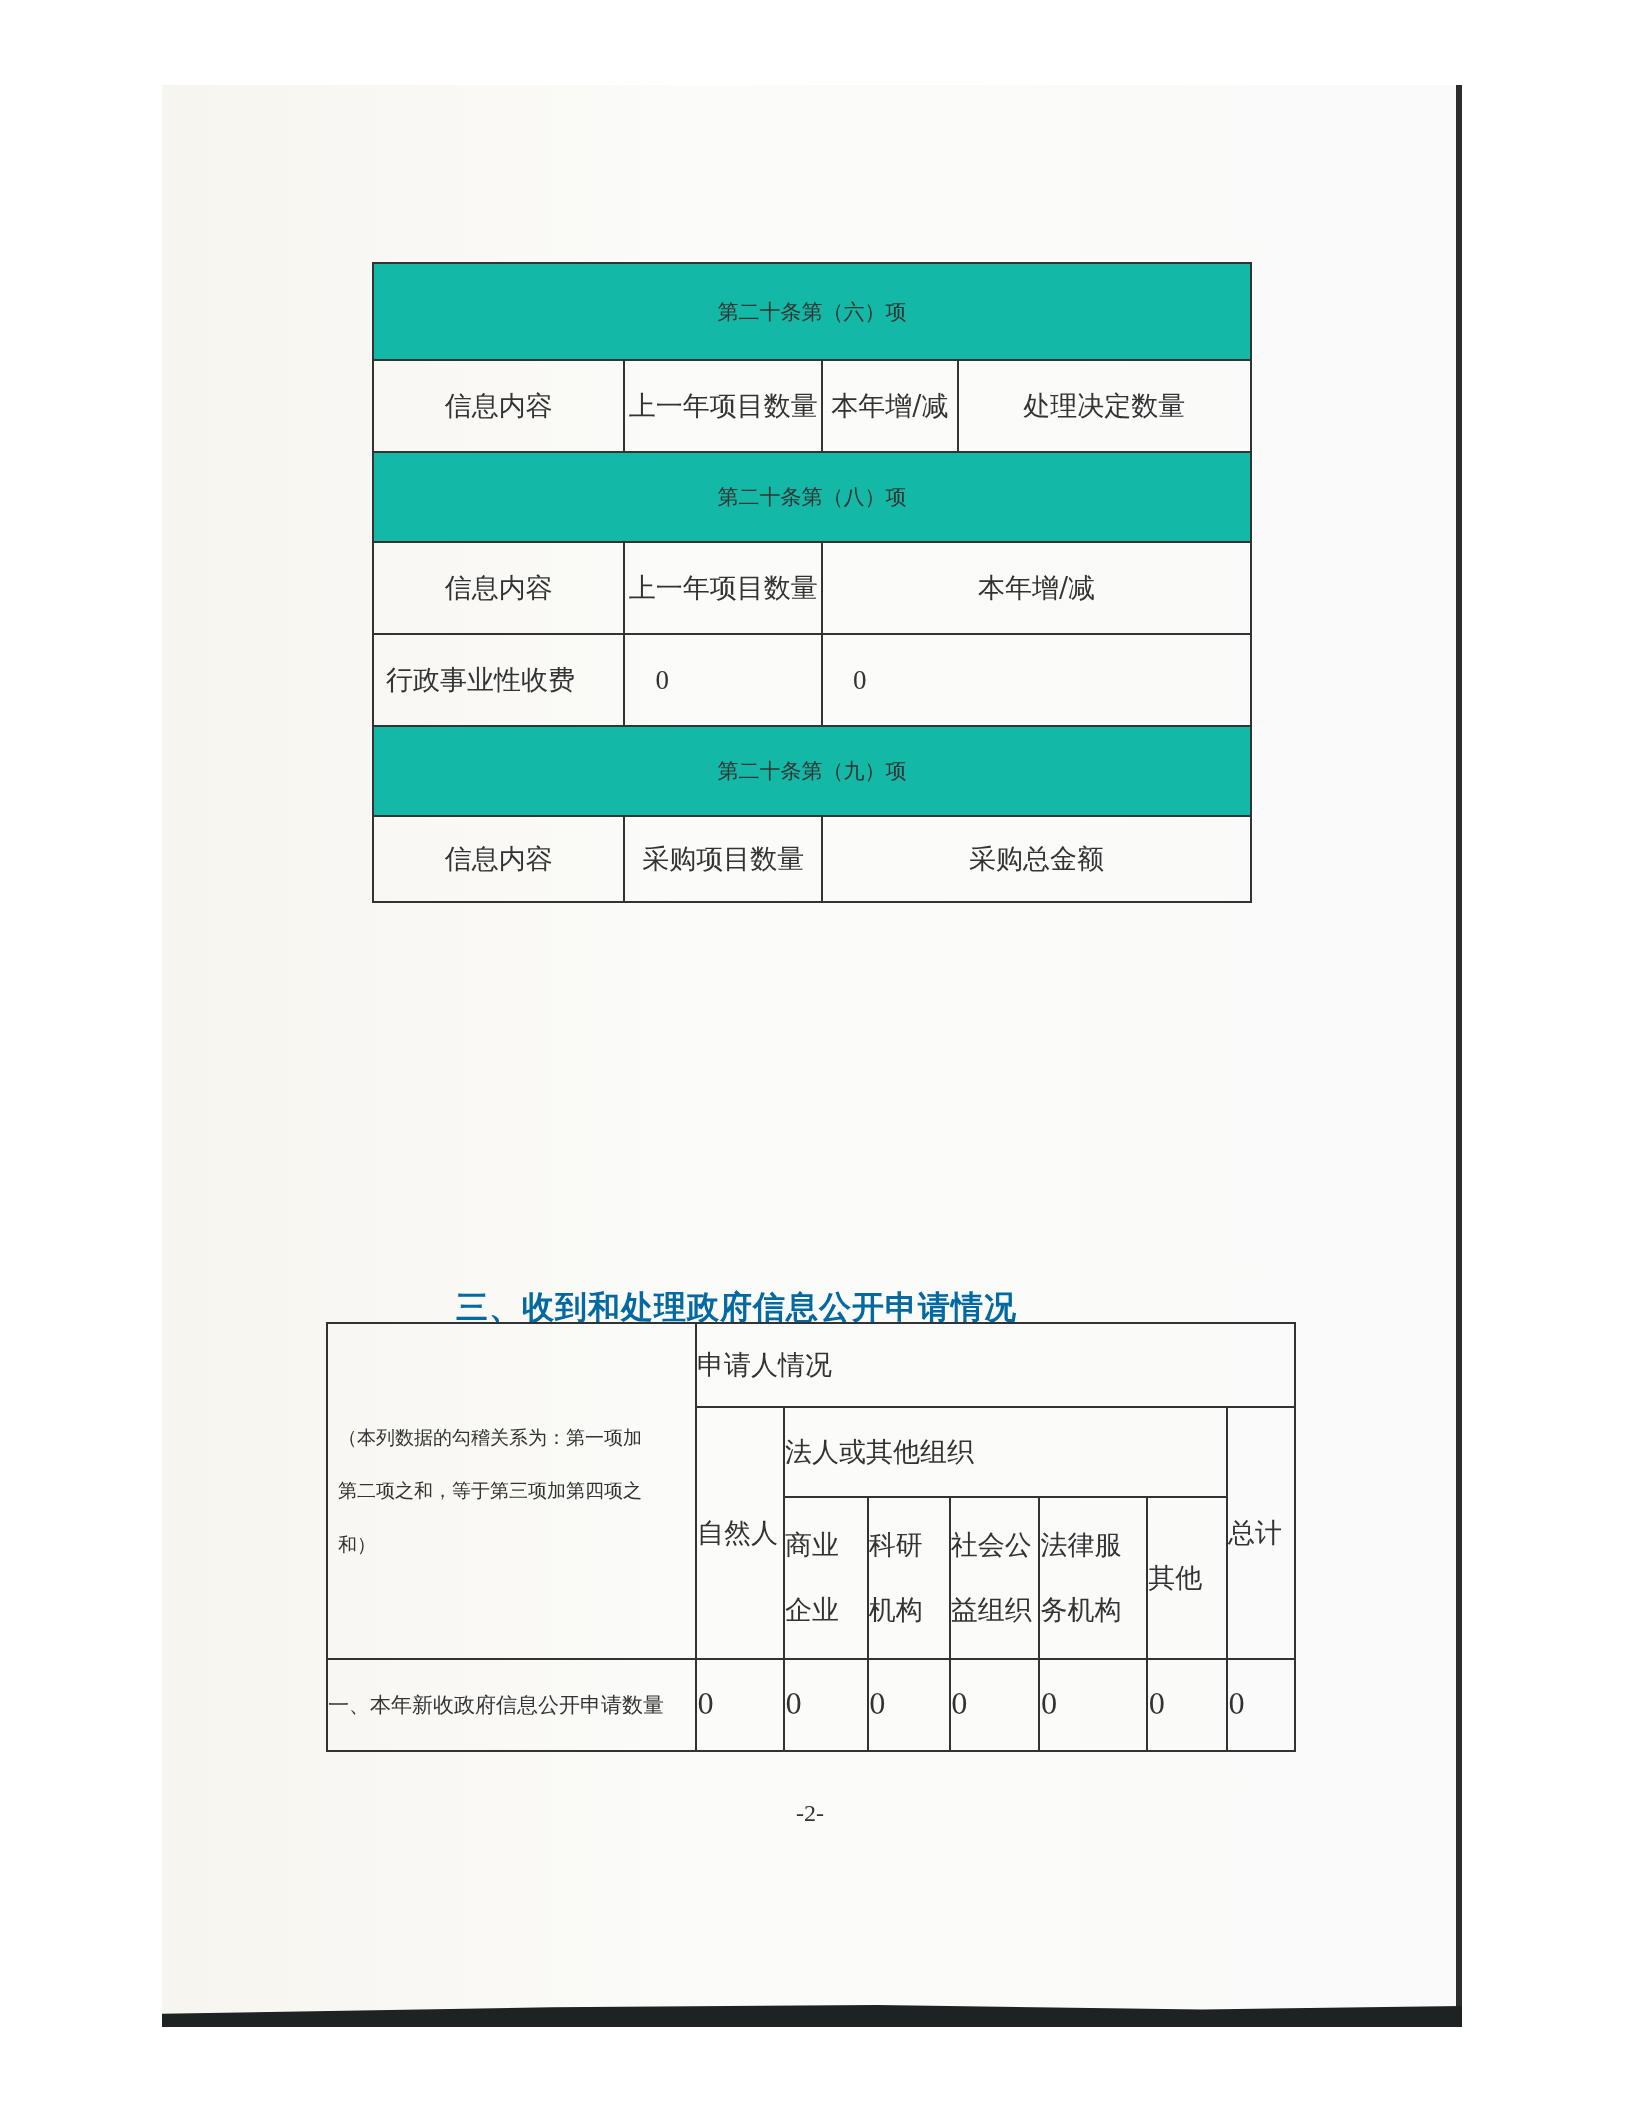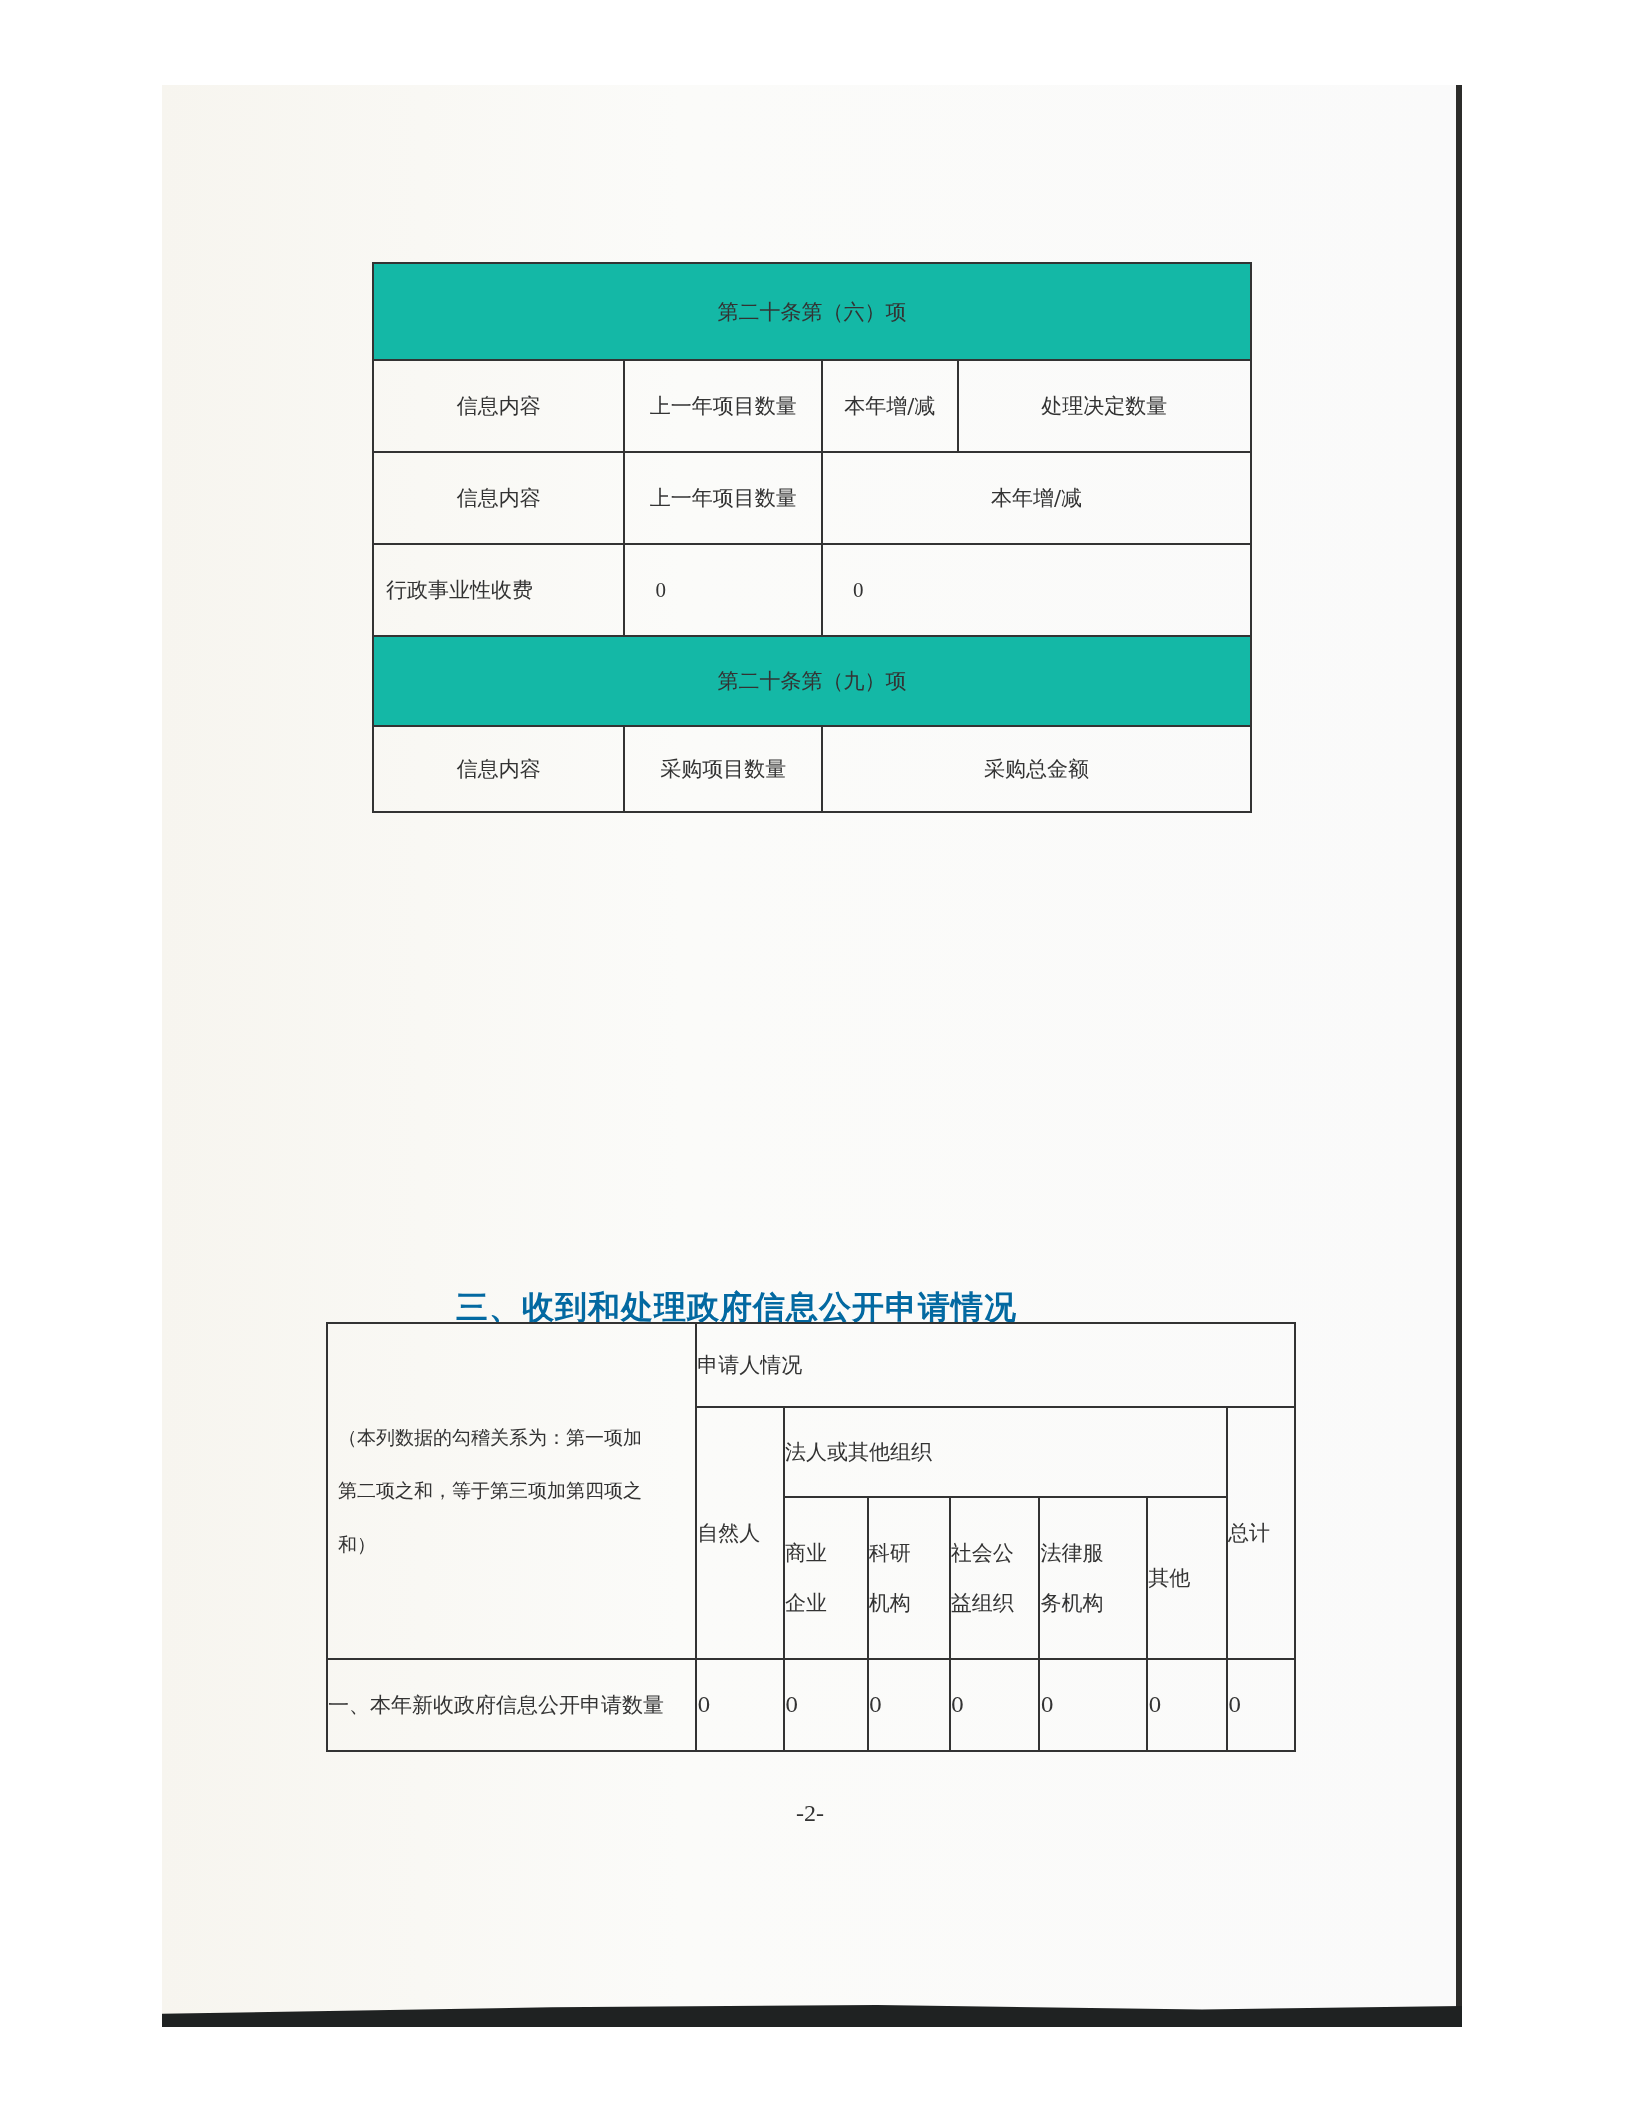--- a/index.html
+++ b/index.html
@@ -6,21 +6,21 @@
   body { width:1632px; height:2112px; position:relative; overflow:hidden;
          font-family:"DejaVu Serif","Liberation Serif",serif; color:#2a2a2a; }
   .bg-dark-top { position:absolute; left:220px; top:85px; width:1240px; height:48px;
          background:#3b3a35; clip-path:polygon(0 0,100% 0,100% 2%,70% 45%,48% 100%,35% 85%,5% 30%); }
   .paper { position:absolute; left:162px; top:85px; width:1296px; height:1940px;
          background:linear-gradient(90deg,#f7f5ef 0%,#fbfbf9 40%,#fafafa 100%); }
   .paper-shadow-right { position:absolute; left:1456px; top:85px; width:6px; height:1940px; background:#2c2c2a; }
   .bg-dark-bottom { position:absolute; left:162px; top:2005px; width:1300px; height:22px;
          background:#1f2222; clip-path:polygon(0 40%,30% 10%,55% 0,80% 20%,100% 5%,100% 100%,0 100%); }
   table { border-collapse:collapse; position:absolute; }
-  td { border:2px solid #333; padding:0; font-size:21px; color:#333; }
+  td { border:2px solid #333; padding:0; font-size:27px; color:#333; }
   .t1 { left:372px; top:262px; width:880px; }
   .grey { background:#14b8a6; text-align:center; height:95px; color:#333; font-size:21px; }
   .hdr td { text-align:center; }
   .h90 { height:90px; }
   .lbl { padding-left:12px; text-align:left; }
   .num { padding-left:30px; text-align:left; font-family:"Liberation Serif",serif; }
   .section-title { position:absolute; left:456px; top:1240px; font-family:"DejaVu Sans","Liberation Sans",sans-serif;
          font-size:32px; font-weight:bold; color:#0369a1; letter-spacing:1px;margin-top:46px; }
   .t3 { left:326px; top:1322px; width:970px; }
   .t3 td { text-align:left; line-height:2.4; }
@@ -46,20 +46,23 @@
       <tr>
         <td colspan="4" class="grey">第二十条第（六）项</td>
       </tr>
   <tr class="hdr">
     <td class="h90">信息内容</td>
     <td>上一年项目数量</td>
     <td>本年增/减</td>
     <td>处理决定数量</td>
   </tr>
 
+  <tr>
+        <td colspan="4" class="grey" style="height:88px">第二十条第（八）项</td>
+      </tr>
   <tr class="hdr">
     <td class="h90">信息内容</td>
     <td>上一年项目数量</td>
     <td colspan="2">本年增/减</td>
   </tr>
   <tr>
     <td class="h90 lbl">行政事业性收费</td>
     <td class="num">0</td>
     <td colspan="2" class="num">0</td>
   </tr>

